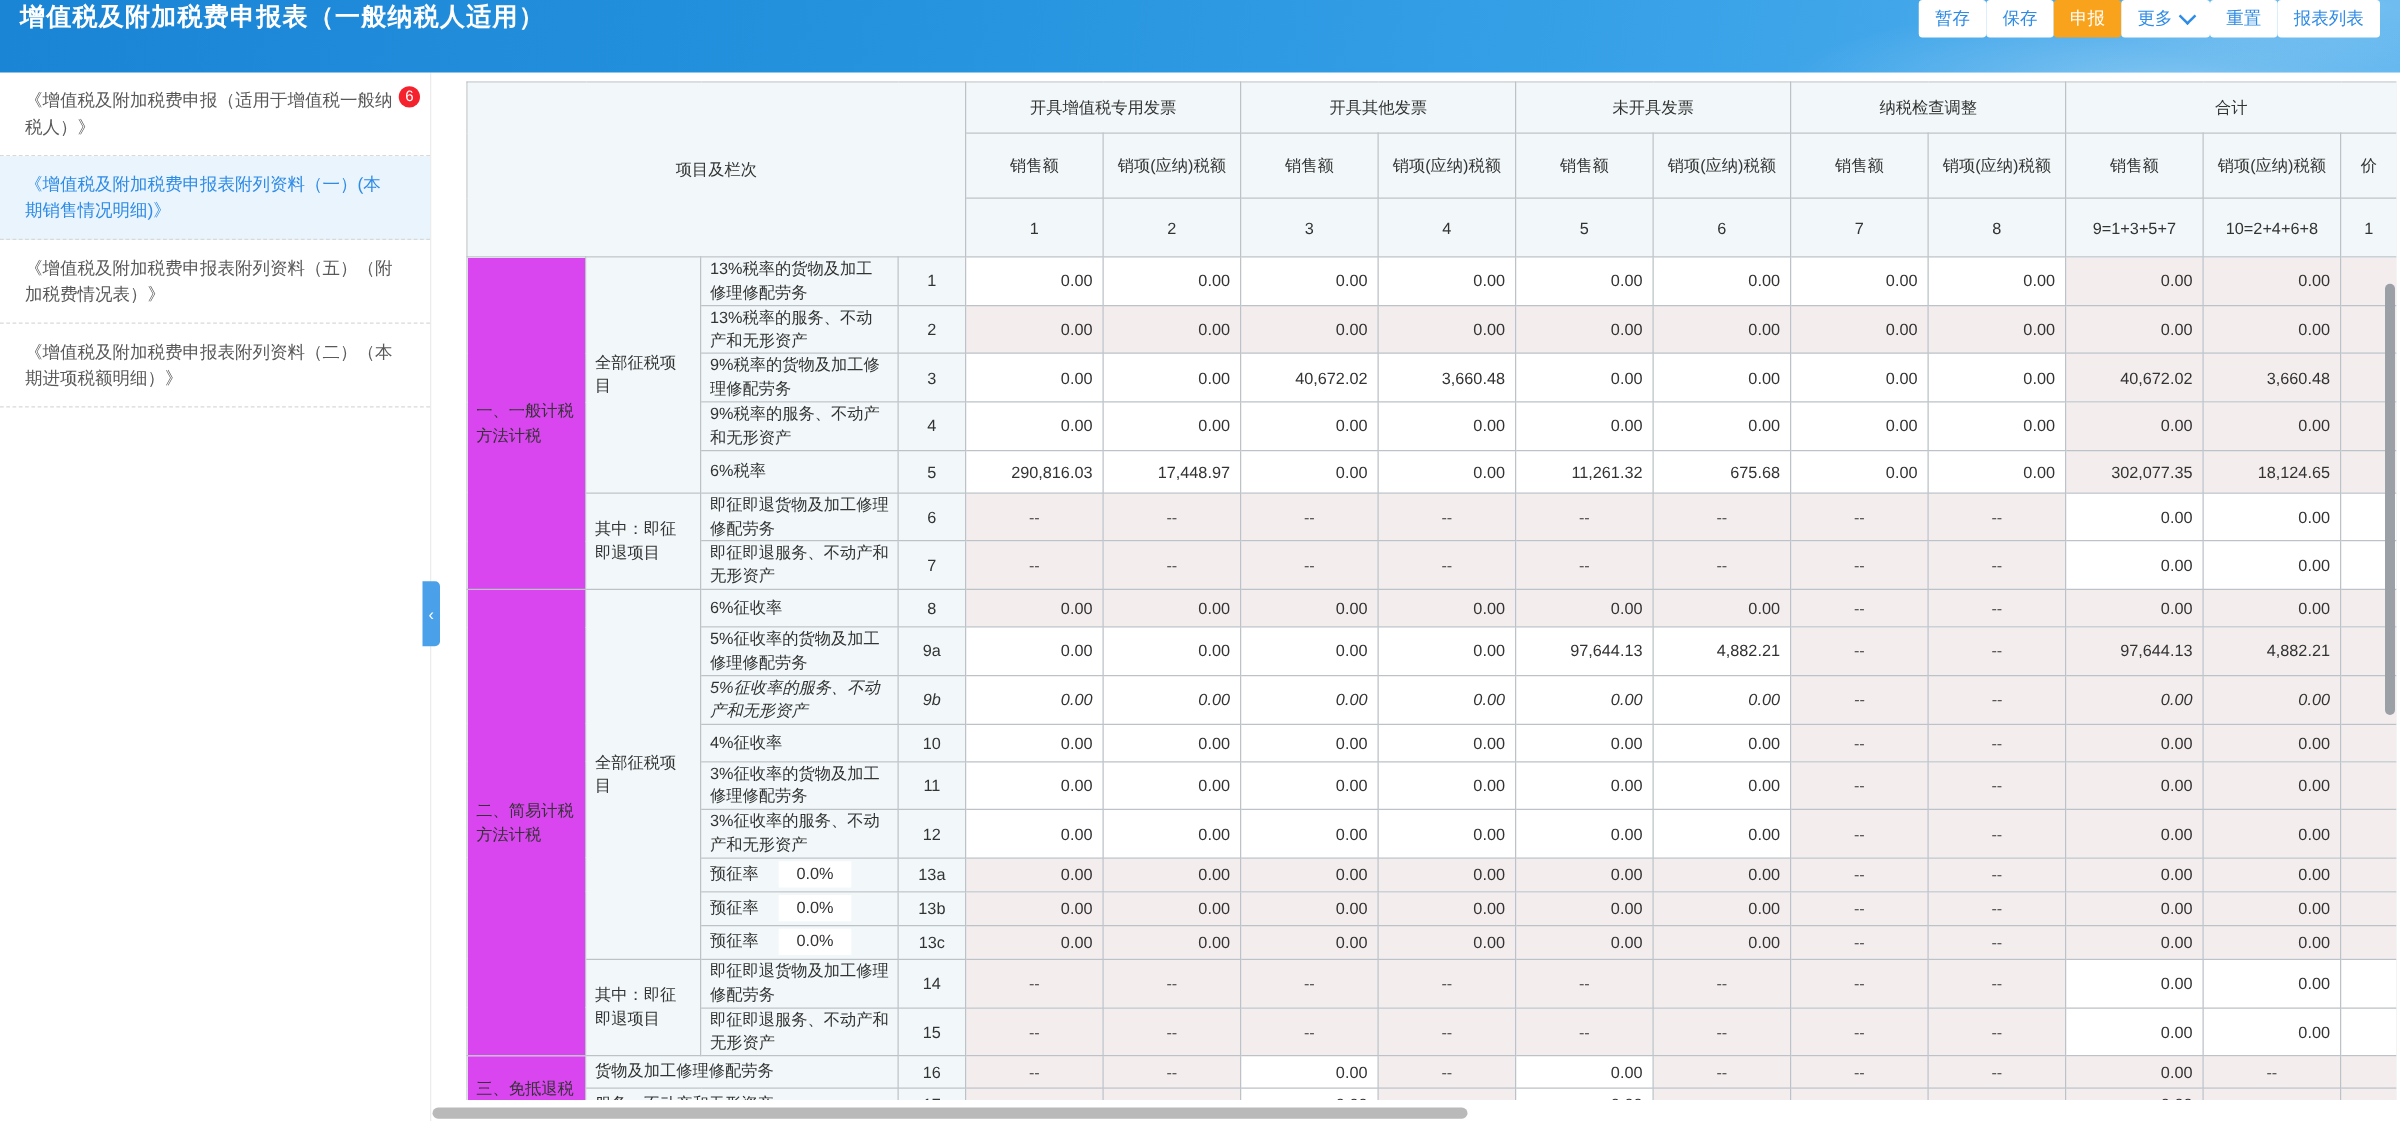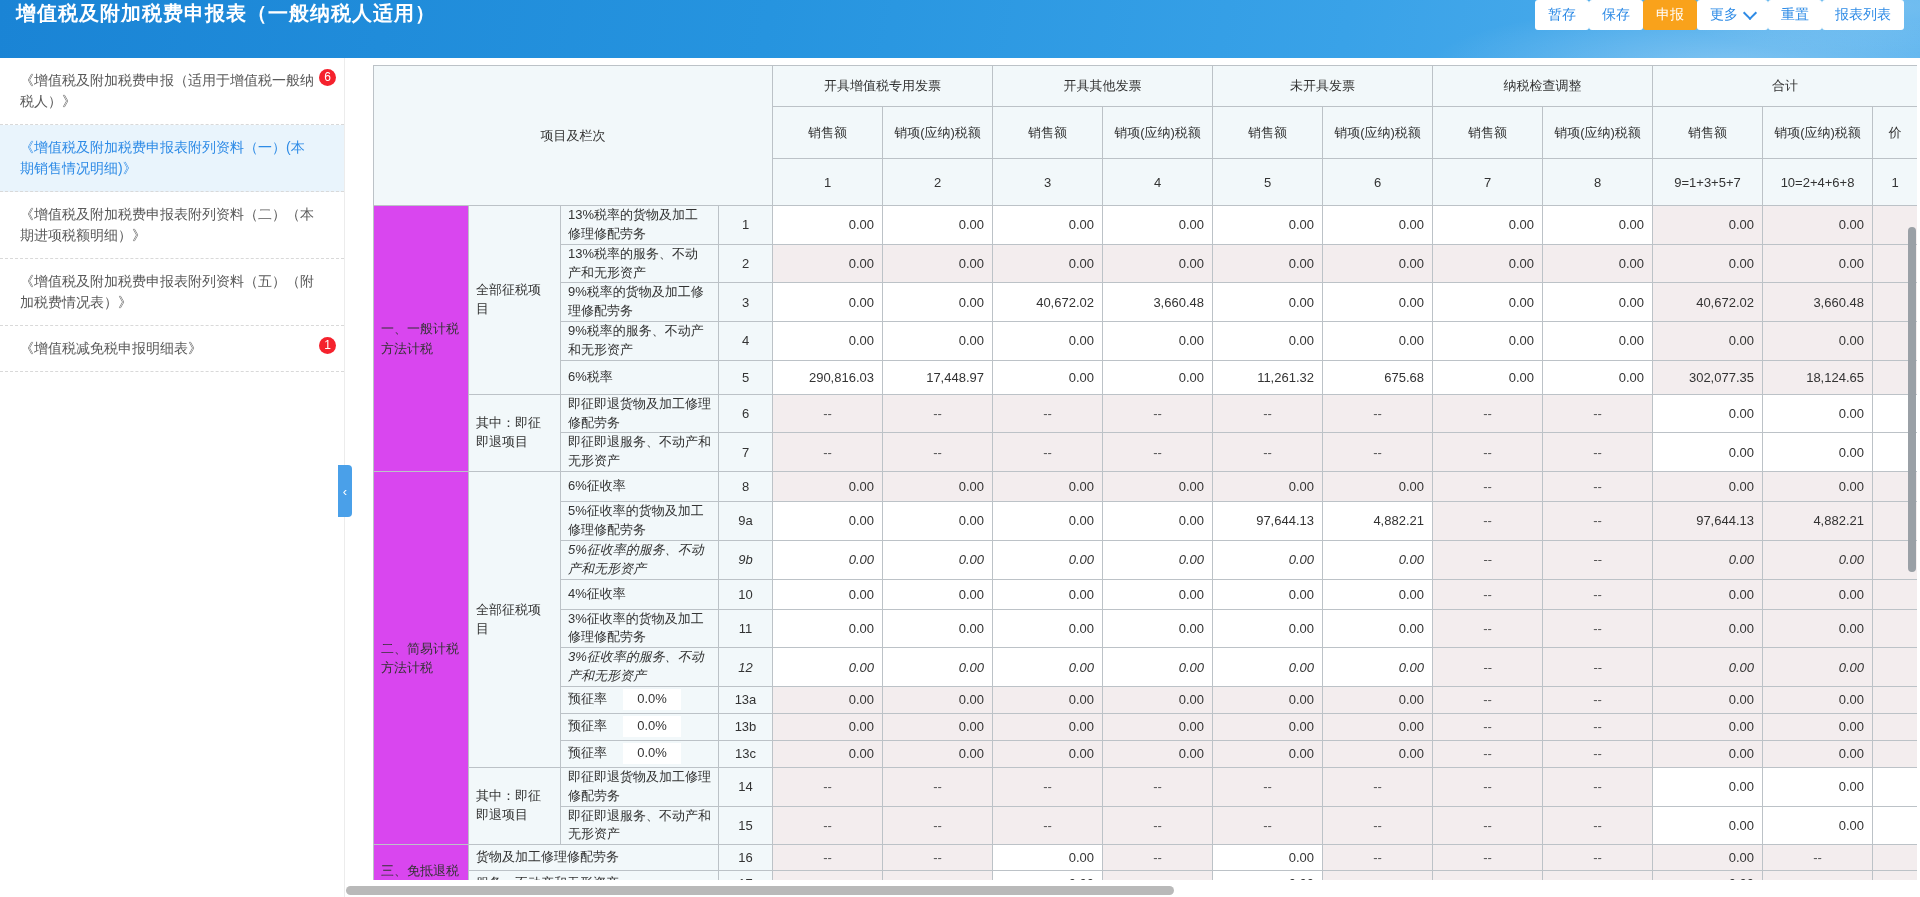--- a/index.html
+++ b/index.html
@@ -90,23 +90,22 @@
       <button class="tbtn">更多<span class="chev"></span></button>
       <button class="tbtn">重置</button>
       <button class="tbtn">报表列表</button>
     </div>
 </div>
 
 <div class="sidebar">
   <div class="side-items">
       <div class="item"><span>《增值税及附加税费申报（适用于增值税一般纳税人）》</span><span class="badge">6</span></div>
       <div class="item active"><span>《增值税及附加税费申报表附列资料（一）(本期销售情况明细)》</span></div>
+      <div class="item"><span>《增值税及附加税费申报表附列资料（五）（附加税费情况表）》</span></div>
       <div class="item"><span>《增值税及附加税费申报表附列资料（二）（本期进项税额明细）》</span></div>
-      <div class="item"><span>《增值税及附加税费申报表附列资料（五）（附加税费情况表）》</span></div>
-      <div class="item"><span>《增值税减免税申报明细表》</span><span class="badge">1</span></div>
     </div>
 </div>
 
 <div class="collapse-handle">
   <span>‹</span>
 </div>
 
 <div class="tablewrap">
   <table>
     <colgroup>
@@ -341,21 +340,21 @@
           <td class="w">0.00</td>
           <td class="w">0.00</td>
           <td class="w">0.00</td>
           <td class="w">0.00</td>
           <td class="p c">--</td>
           <td class="p c">--</td>
           <td class="p">0.00</td>
           <td class="p">0.00</td>
           <td class="p"></td>
         </tr>
-        <tr style="height: 32px; font-style: italic;">
+        <tr style="height: 32px;">
           <td class="lbl">3%征收率的服务、不动产和无形资产</td>
           <td class="numcell">12</td>
           <td class="w">0.00</td>
           <td class="w">0.00</td>
           <td class="w">0.00</td>
           <td class="w">0.00</td>
           <td class="w">0.00</td>
           <td class="w">0.00</td>
           <td class="p c">--</td>
           <td class="p c">--</td>

